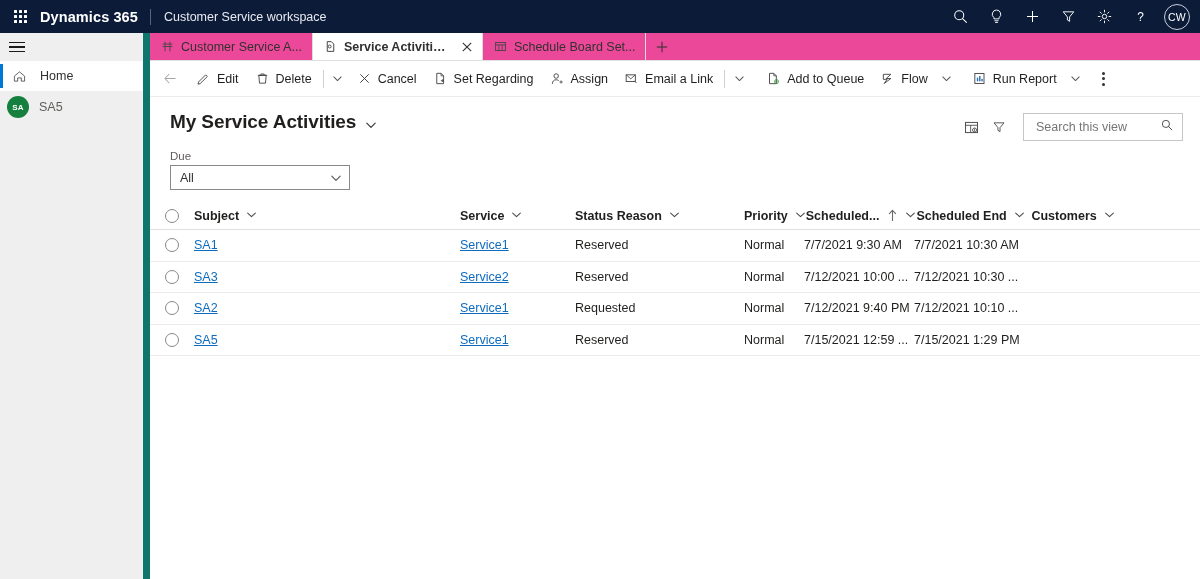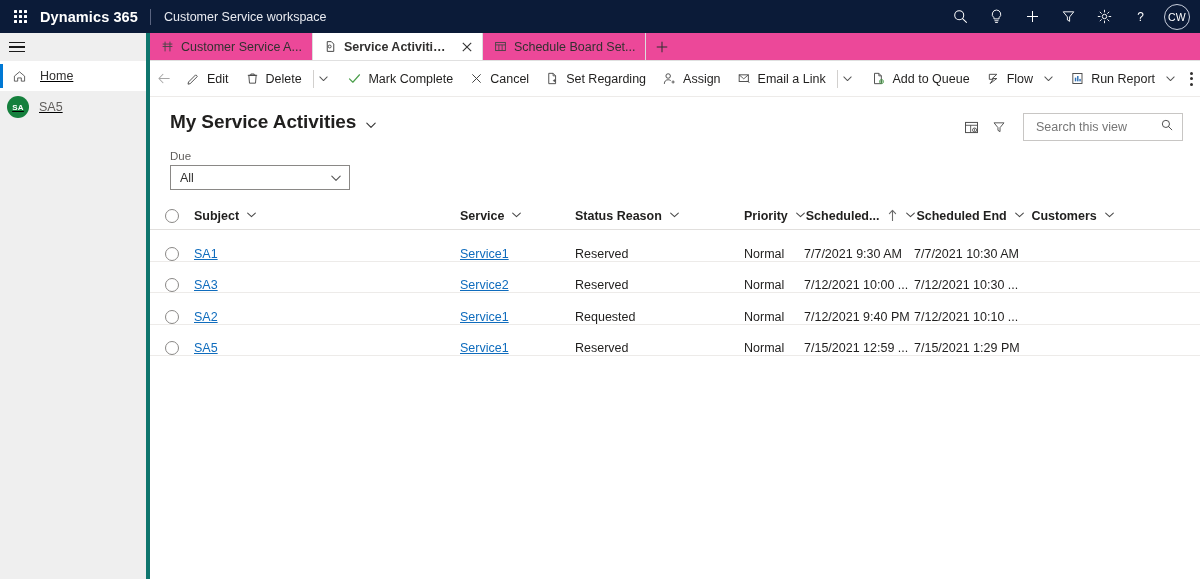--- a/index.html
+++ b/index.html
@@ -77,24 +77,23 @@
   
   .body-wrap {
     display: flex;
     height: 546px;
   }
 
   
   .sidebar {
     width: 150px;
     background: #efefef;
-    border-right: 4px solid #0f766e;
+    border-right: 7px solid #0f766e;
     flex: 0 0 150px;
     position: relative;
-    text-decoration: underline;
   }
   .hamburger-row {
     height: 28px;
     display: flex;
     align-items: center;
     padding-left: 9px;
   }
   .hamburger {
     width: 20px; height: 16px;
     display: flex; flex-direction: column; justify-content: center; gap: 3px;
@@ -329,21 +328,21 @@
     display: flex;
     align-items: center;
     height: 28px;
     border-bottom: 1px solid #e1dfdd;
     font-size: 12.5px;
     font-weight: bold;
     color: #201f1e;
   }
   .grid-row {
     display: flex;
-    align-items: flex-end;
+    align-items: center;
     height: 31.5px;
     border-bottom: 1px solid #edebe9;
     font-size: 12.5px;
     color: #201f1e;
     cursor: pointer;
   }
   .cell-check {
     width: 40px;
     display: flex;
     align-items: center;
@@ -532,28 +531,20 @@
         </span>
         <span>Delete</span>
       </div>
       <div class="cmd-sep"></div>
       <div class="cmd-caret">
         <svg width="11" height="11" viewBox="0 0 12 12">
             <polyline points="2,4.3 6,8.2 10,4.3" fill="none" stroke="#555" stroke-width="1.1" stroke-linecap="round" stroke-linejoin="round"></polyline>
           </svg>
       </div>
 
-      <div class="cmd" style="margin-left:8px;">
-        <span class="c-ico">
-          <svg width="15" height="15" viewBox="0 0 18 18">
-              <polyline points="3,9.5 7,13.5 15,4.5" fill="none" stroke="#4a9e4a" stroke-width="1.4" stroke-linecap="round" stroke-linejoin="round"></polyline>
-            </svg>
-        </span>
-        <span>Mark Complete</span>
-      </div>
 
       <div class="cmd">
         <span class="c-ico">
           <svg width="15" height="15" viewBox="0 0 18 18">
               <line x1="4" y1="4" x2="14" y2="14" stroke="#444" stroke-width="1.2"></line>
               <line x1="14" y1="4" x2="4" y2="14" stroke="#444" stroke-width="1.2"></line>
             </svg>
         </span>
         <span>Cancel</span>
       </div>

